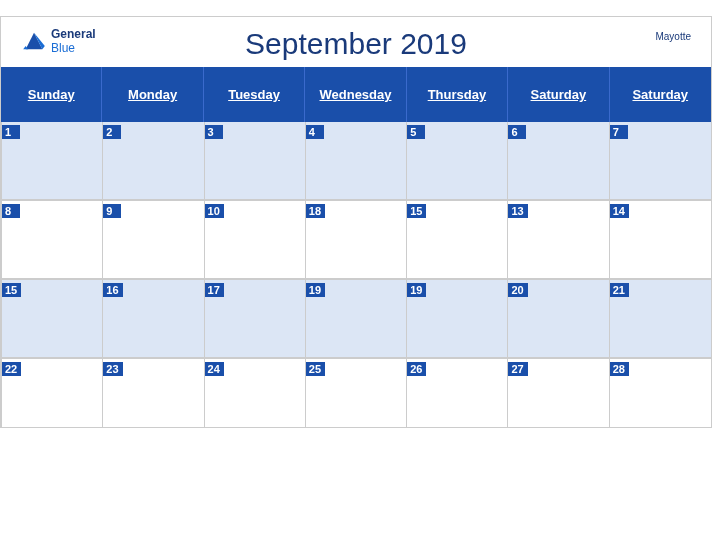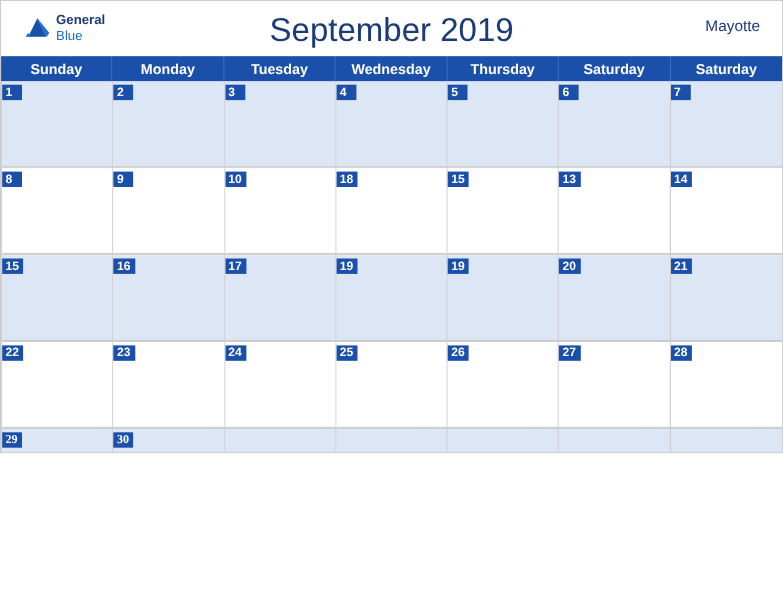--- a/index.html
+++ b/index.html
@@ -13,20 +13,21 @@
       align-items: center;
     }
 
     .calendar-wrapper {
       width: 712px;
       height: 412px;
       display: flex;
       flex-direction: column;
       border: 1px solid #ccc;
       overflow: hidden;
+      margin-top: 16px;
     }
 
     .calendar-header {
       display: flex;
       align-items: center;
       justify-content: center;
       position: relative;
       padding: 10px 20px 6px;
       background: #fff;
     }
@@ -54,37 +55,38 @@
     .month-title {
       font-size: 30px;
       color: #1a3a7a;
       font-weight: normal;
     }
 
     .region-label {
       position: absolute;
       right: 20px;
       top: 14px;
-      font-size: 14px;
+      font-size: 10px;
       color: #1a3a7a;
     }
 
     .day-headers {
       display: grid;
       grid-template-columns: repeat(7, 1fr);
       background: #1a4faa;
     }
 
     .day-header {
       color: #fff;
       text-align: center;
       font-size: 13px;
       font-weight: bold;
-      padding: 4px 0;
+      padding: 20px 0;
       border-right: 1px solid #3a6acc;
+      text-decoration: underline;
     }
 
     .day-header:last-child {
       border-right: none;
     }
 
     .calendar-cell {
       border: 1px solid #ccc;
       border-top: none;
       border-left: none;

